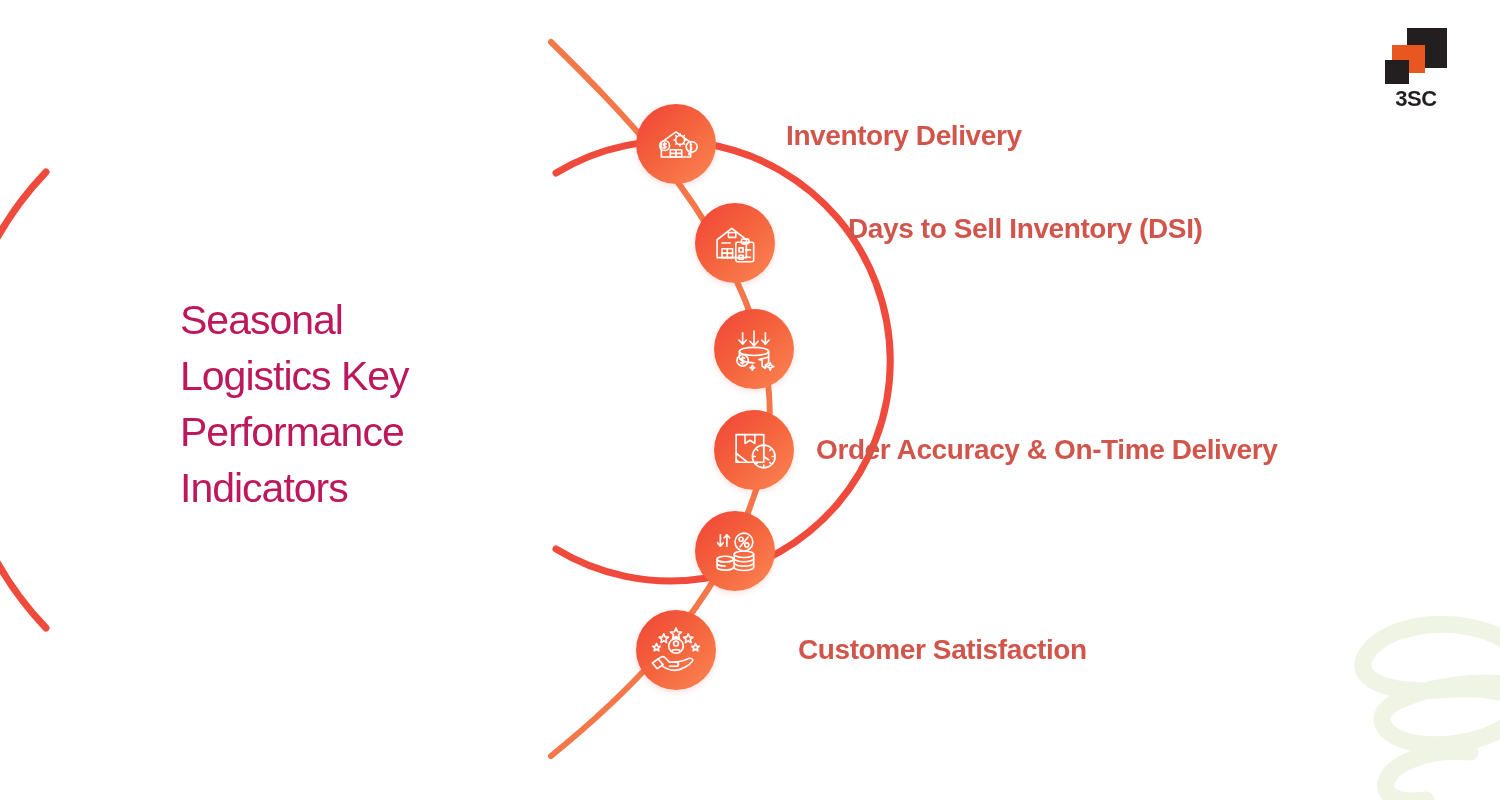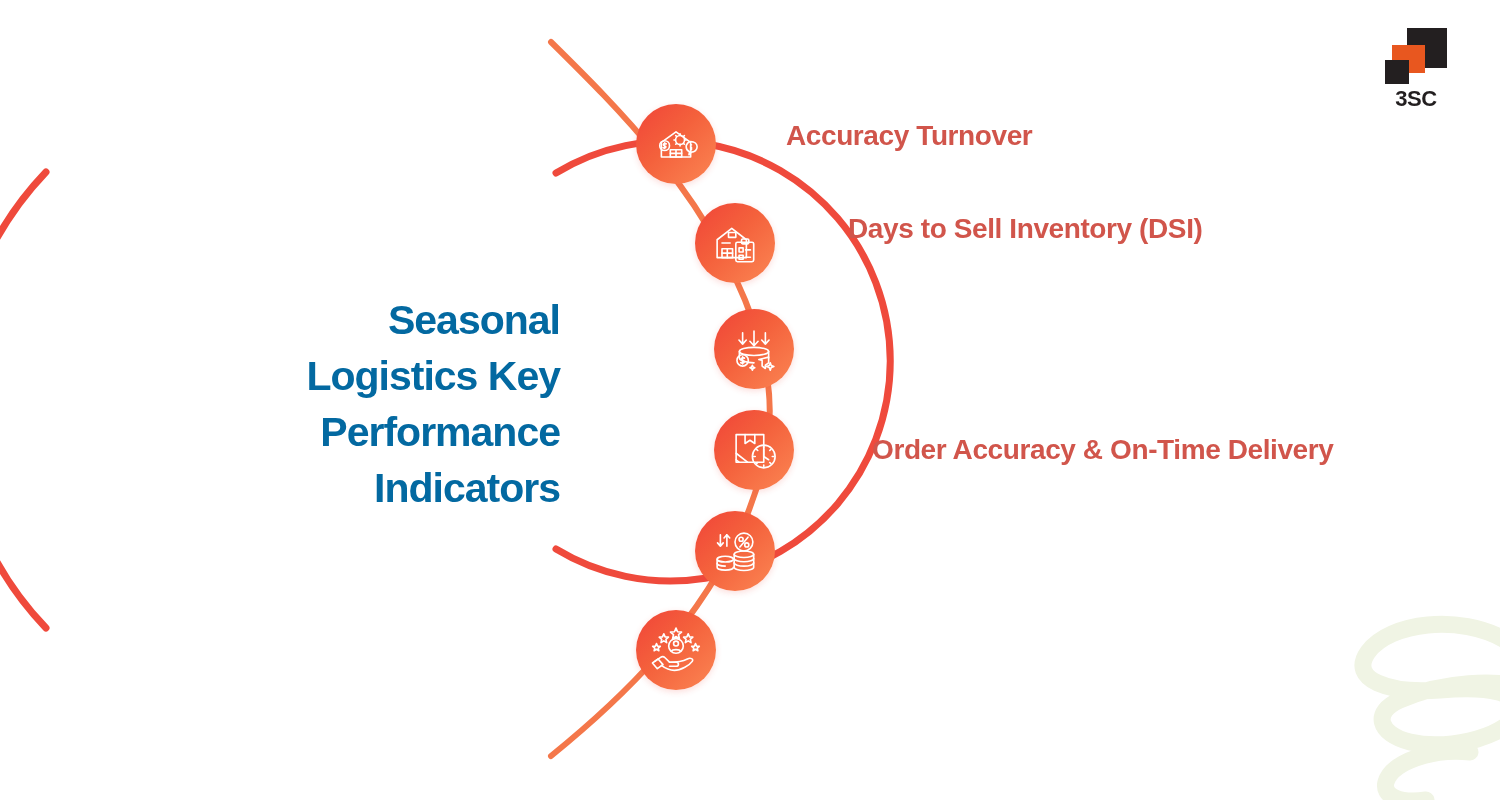--- a/index.html
+++ b/index.html
@@ -76,27 +76,27 @@
     color: #231f20;
     margin-top: 2px;
   }
 
   
   #title {
     position: absolute;
     left: 180px;
     top: 292px;
     width: 380px;
-    text-align: right;
-    font-family: "Liberation Sans", sans-serif;
-    font-weight: 700;
+    text-align: left;
+    font-family: "Liberation Sans", sans-serif;
+    font-weight: 400;
     font-size: 41px;
     line-height: 56px;
     letter-spacing: -1px;
-    color: #0369a1;
+    color: #be185d;
     white-space: pre-line;
   }
 
   
   .node {
     position: absolute;
     border-radius: 50%;
     background: linear-gradient(135deg, #f04438 0%, #f4613c 45%, #fb8653 100%);
     display: flex;
     align-items: center;
@@ -172,21 +172,21 @@
                M31.7 21.7 L32.8 22.8 M41.2 31.2 L42.3 32.3
                M42.3 21.7 L41.2 22.8 M32.8 31.2 L31.7 32.3"></path>
       <circle cx="18" cy="34" r="6"></circle>
       <path d="M18 30.5 V37.5 M20 31.8 C19.2 31 16.6 31 16.4 32.6
                C16.2 34.4 19.8 33.8 19.6 35.6 C19.4 37.2 16.8 37.2 16 36.4"></path>
       <path d="M50 29 C55 29 58 32 58 35.5 C58 39 55 42 51 42 L48 45 L48.6 41.6
                C46.2 40.5 44.5 38.2 44.5 35.5 C44.5 32 47.5 29 50 29 Z"></path>
       <path d="M51 33 V33.3 M51 36 V39"></path>
     </svg>
   </div>
-  <div class="kpi-label" style="left:786px; top:120px;">Accuracy Turnover</div>
+  <div class="kpi-label" style="left:786px; top:120px;">Inventory Delivery</div>
 
   <div class="node" style="left:695px; top:203px; width:80px; height:80px;">
     <svg width="52" height="52" viewBox="0 0 64 64" fill="none" stroke="#ffffff" stroke-width="2" stroke-linecap="round" stroke-linejoin="round">
       <path d="M10 28 L28 14 L46 28 L46 50 L10 50 Z"></path>
       <rect x="24" y="19" width="9" height="6"></rect>
       <rect x="16" y="39" width="13" height="11"></rect>
       <path d="M16 44.5 H29 M22.5 39 V50"></path>
       <path d="M16 32 H26"></path>
       <rect x="33" y="31" width="22" height="24" rx="2"></rect>
       <rect x="40" y="27" width="9" height="6" rx="1.5"></rect>
@@ -219,21 +219,21 @@
       <rect x="10" y="13" width="34" height="34"></rect>
       <path d="M21 13 V24 L27 20 L33 24 V13"></path>
       <path d="M10 36 L24 47 M10 44 L13.5 47"></path>
       <circle cx="44" cy="40" r="14"></circle>
       <path d="M44 31 V40 L50 44"></path>
       <path d="M44 27.5 V29.5 M44 50.5 V52.5 M31.5 40 H33.5 M54.5 40 H56.5
                M35.2 31.2 L36.6 32.6 M51.4 47.4 L52.8 48.8
                M52.8 31.2 L51.4 32.6 M36.6 47.4 L35.2 48.8"></path>
     </svg>
   </div>
-  <div class="kpi-label" style="left:872px; top:434px;">Order Accuracy &amp; On-Time Delivery</div>
+  <div class="kpi-label" style="left:816px; top:434px;">Order Accuracy &amp; On-Time Delivery</div>
 
   <div class="node" style="left:695px; top:511px; width:80px; height:80px;">
     <svg width="52" height="52" viewBox="0 0 64 64" fill="none" stroke="#ffffff" stroke-width="2" stroke-linecap="round" stroke-linejoin="round">
       <path d="M14 12 V26 M14 26 L10.5 22 M14 26 L17.5 22"></path>
       <path d="M22 26 V12 M22 12 L18.5 16 M22 12 L25.5 16"></path>
       <circle cx="43" cy="21" r="11"></circle>
       <circle cx="39.5" cy="17.5" r="2.5"></circle>
       <circle cx="46.5" cy="24.5" r="2.5"></circle>
       <path d="M48 15 L38 27"></path>
       <ellipse cx="43" cy="36" rx="12" ry="4"></ellipse>
@@ -261,14 +261,15 @@
                L5.1 32.9 L5.9 29.6 L3.3 27.4 L6.7 27.2 Z"></path>
       <path d="M56 24 L57.3 27.2 L60.7 27.4 L58.1 29.6 L58.9 32.9 L56 31.1
                L53.1 32.9 L53.9 29.6 L51.3 27.4 L54.7 27.2 Z"></path>
       <path d="M6 46 L13 41 C15 39.6 17 40 18.5 41.5 L24 47 H32
                C34 47 35 48.2 35 49.5 C35 50.8 34 52 32 52 H24"></path>
       <path d="M24 47 C30 47 40 46 46 43 C50 41 54 43 52 46
                C49 50.5 38 57 30 57 C24 57 18 54 14 51"></path>
       <path d="M3 48 L10 43 L16 50 L9 55 Z"></path>
     </svg>
   </div>
+  <div class="kpi-label" style="left:798px; top:634px;">Customer Satisfaction</div>
 
 </div>
 
 </body></html>

